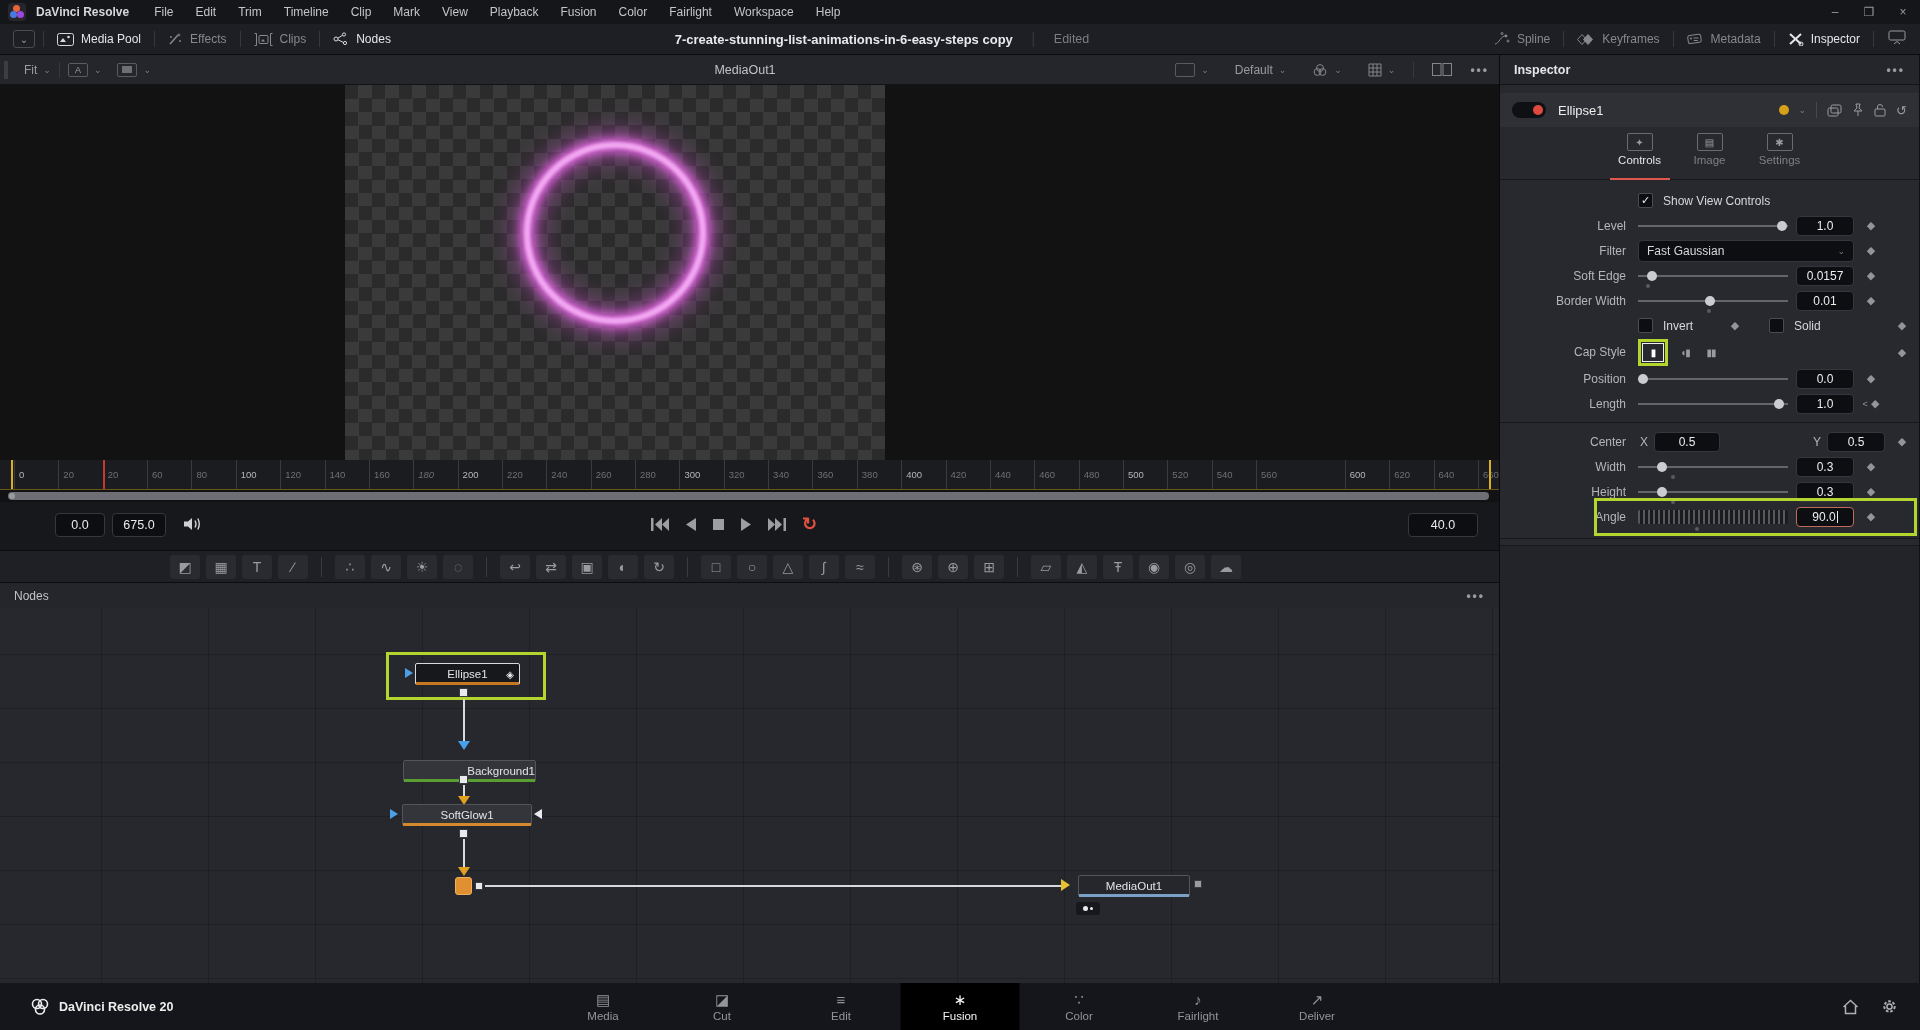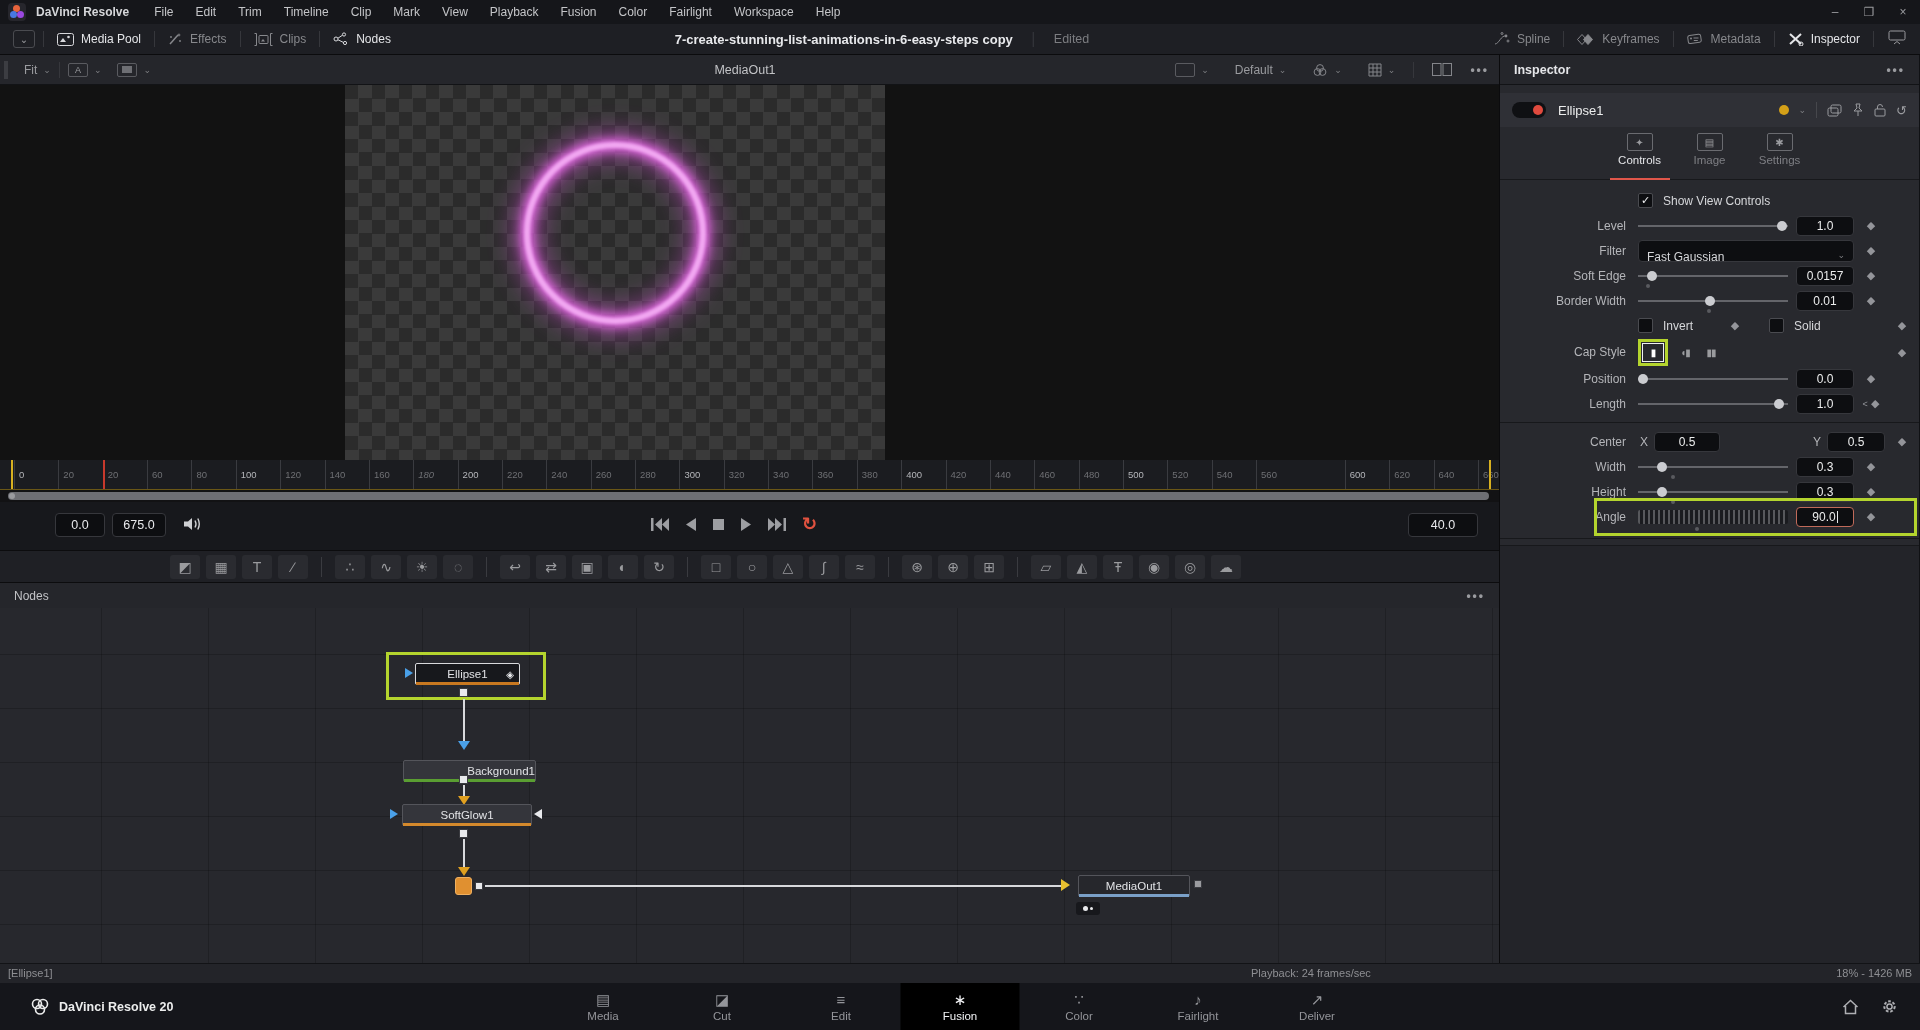--- a/index.html
+++ b/index.html
@@ -128,21 +128,21 @@
   .ctl-area { padding-top:8px; flex:0 0 auto; }
   .irow { height:25px; display:flex; align-items:center; }
   .lbl { width:138px; text-align:right; padding-right:12px; color:#b4b5b9; flex:0 0 auto; }
   .ctrl { width:150px; position:relative; flex:0 0 auto; }
   .slider { display:block; position:relative; height:14px; }
   .slider .track { position:absolute; left:0; right:0; top:6px; height:2px; background:#64656a; }
   .slider .handle { position:absolute; top:2px; width:10px; height:10px; border-radius:50%; background:#cbccd0; margin-left:-5px; }
   .slider .dot { position:absolute; top:15px; width:4px; height:4px; border-radius:50%; background:#595a5f; }
   .val { width:58px; height:20px; margin-left:8px; background:#0d0e11; border:1px solid #36373c; border-radius:4px; color:#eceded; display:flex; align-items:center; justify-content:center; font-size:12px; flex:0 0 auto; }
   .kf { width:34px; text-align:center; color:#94959a; font-size:11px; flex:0 0 auto; }
-  .dd { width:216px; height:22px; background:#0d0e11; border:1px solid #36373c; border-radius:4px; color:#d6d7da; display:flex; padding:9px 8px; }
+  .dd { width:216px; height:22px; background:#0d0e11; border:1px solid #36373c; border-radius:4px; color:#d6d7da; display:flex; align-items:center; padding:9px 8px; }
   .dd .chev { margin-left:auto; }
   .cb { width:15px; height:15px; background:#0d0e11; border:1px solid #4a4b50; border-radius:2px; display:flex; align-items:center; justify-content:center; color:#f0f1f3; font-size:11px; }
   .sep { height:1px; background:#17181b; margin:6px 0; }
   .capbtn { width:22px; height:19px; display:flex; align-items:center; justify-content:center; color:#9a9b9e; font-size:10px; letter-spacing:-1px; }
   .capbtn.selected { border:1px solid #f0f1f3; color:#ffffff; }
   .hl-cap { border:3px solid #b4d42e; padding:1px; display:inline-flex; }
   .angle-row { position:relative; }
   .angle-hl { position:absolute; left:94px; right:2px; top:-6px; bottom:-7px; border:3px solid #b4d42e; pointer-events:none; }
   .wheel { display:block; height:14px; border-radius:2px; background:#111216; background-image:repeating-linear-gradient(90deg,#57585c 0 2px,#1a1b1f 2px 5px); }
   .val.edit { border:1px solid #c06a5a; color:#eceded; }
@@ -749,25 +749,20 @@
           <span class="kf">◆</span>
         </div>
 
         <div class="sep" style="margin-top:9px"></div>
       </div>
 
       <div class="insp-fill"></div>
     </div>
   </div>
 
-  <div class="status-bar">
-    <span class="l">[Ellipse1]</span>
-    <span class="c">Playback: 24 frames/sec</span>
-    <span class="r">18% - 1426 MB</span>
-  </div>
 
   <div class="bottom-nav">
     <div class="brand">
       <svg width="20" height="20" viewBox="0 0 20 20">
           <circle cx="7" cy="7" r="4.5" fill="none" stroke="#eceded" stroke-width="1.6"></circle>
           <circle cx="13" cy="7" r="4.5" fill="none" stroke="#eceded" stroke-width="1.6"></circle>
           <circle cx="10" cy="12.5" r="4.5" fill="none" stroke="#eceded" stroke-width="1.6"></circle>
         </svg>
       <span>DaVinci Resolve 20</span>
     </div>

